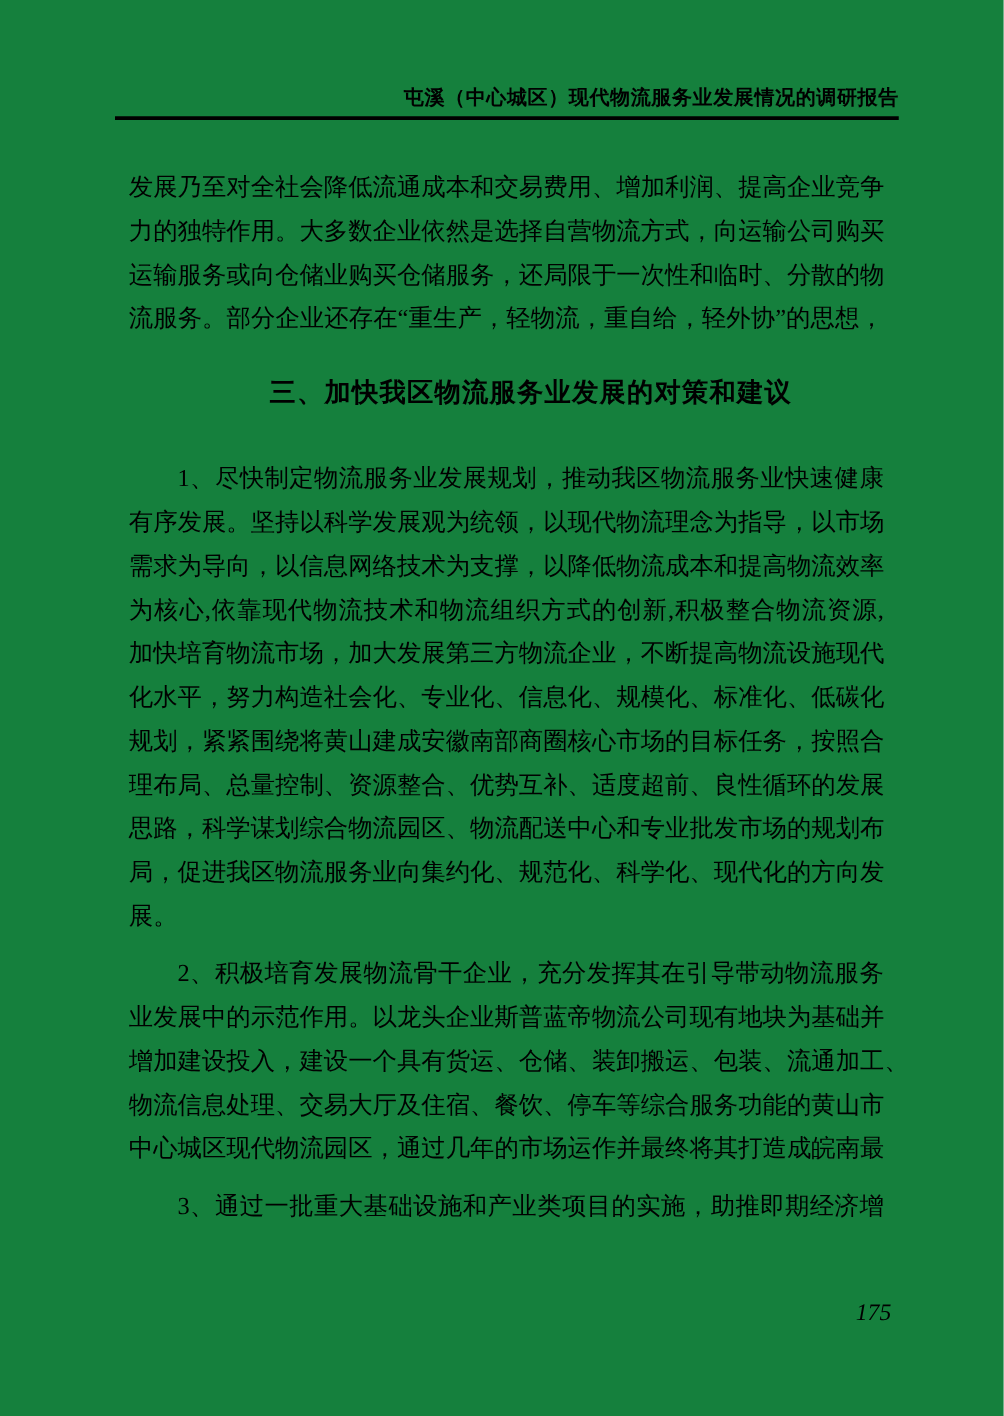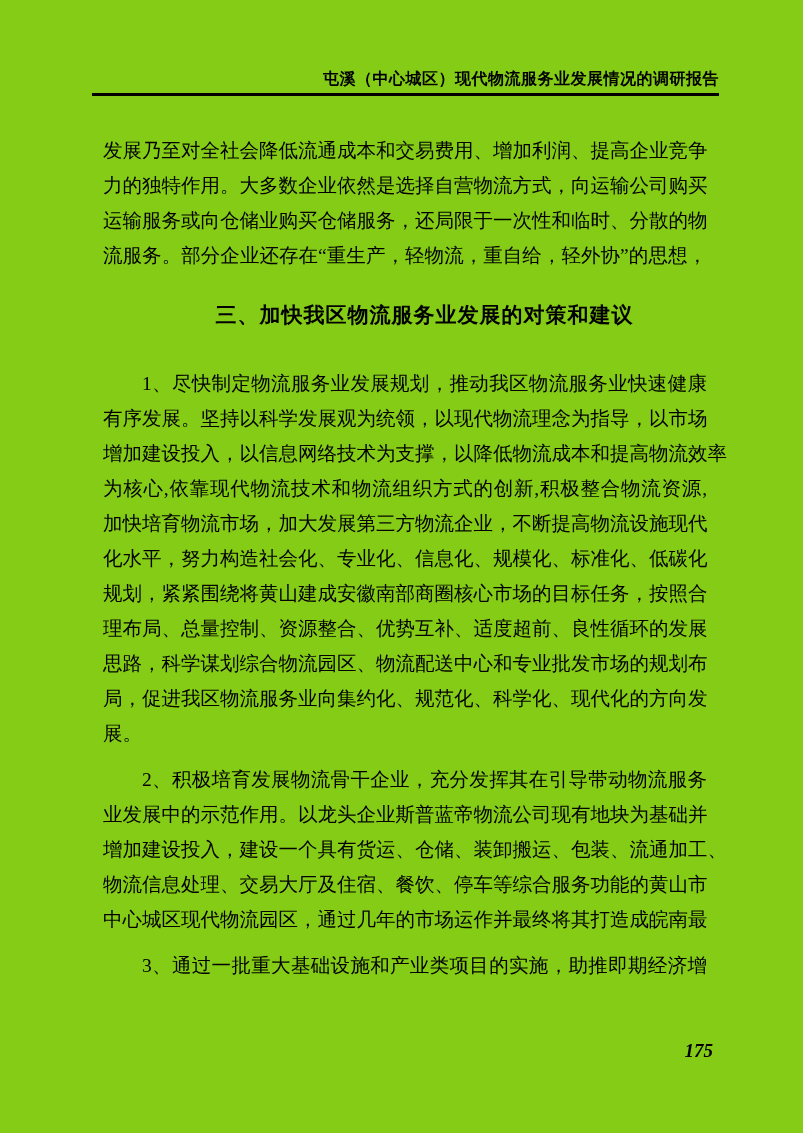--- a/index.html
+++ b/index.html
@@ -10,21 +10,21 @@
   body {
     width: 803px;
     height: 1133px;
     color: #000000;
     font-family: "Liberation Serif", serif;
   }
   .sheet {
     position: relative;
     width: 803px;
     height: 1133px;
-    background: #84cc16;
+    background: #15803d;
     overflow: hidden;
   }
   .header {
     position: absolute;
     left: 92px;
     top: 68px;
     width: 627px;
   }
   .header-title {
     text-align: right;
@@ -77,21 +77,21 @@
   .footer {
     position: absolute;
     left: 92px;
     top: 1040px;
     width: 626px;
     text-align: right;
   }
   .page-number {
     display: inline-block;
     font-family: "Liberation Serif", serif;
-    font-weight: bold;
+    font-weight: normal;
     font-style: italic;
     font-size: 19px;
     padding-right: 5px;
     margin-left: 31px;
   }
 </style>
 </head>
 <body>
 
 <div class="sheet">
@@ -106,21 +106,21 @@
       <div class="para">
         <div class="line">发展乃至对全社会降低流通成本和交易费用、增加利润、提高企业竞争</div>
         <div class="line">力的独特作用。大多数企业依然是选择自营物流方式，向运输公司购买</div>
         <div class="line">运输服务或向仓储业购买仓储服务，还局限于一次性和临时、分散的物</div>
         <div class="line">流服务。部分企业还存在“重生产，轻物流，重自给，轻外协”的思想，</div>
       </div>
       <div class="heading">三、加快我区物流服务业发展的对策和建议</div>
       <div class="para">
         <div class="line indent">1、尽快制定物流服务业发展规划，推动我区物流服务业快速健康</div>
         <div class="line">有序发展。坚持以科学发展观为统领，以现代物流理念为指导，以市场</div>
-        <div class="line">增加建设投入，以信息网络技术为支撑，以降低物流成本和提高物流效率</div>
+        <div class="line">需求为导向，以信息网络技术为支撑，以降低物流成本和提高物流效率</div>
         <div class="line">为核心,依靠现代物流技术和物流组织方式的创新,积极整合物流资源,</div>
         <div class="line">加快培育物流市场，加大发展第三方物流企业，不断提高物流设施现代</div>
         <div class="line">化水平，努力构造社会化、专业化、信息化、规模化、标准化、低碳化</div>
         <div class="line">规划，紧紧围绕将黄山建成安徽南部商圈核心市场的目标任务，按照合</div>
         <div class="line">理布局、总量控制、资源整合、优势互补、适度超前、良性循环的发展</div>
         <div class="line">思路，科学谋划综合物流园区、物流配送中心和专业批发市场的规划布</div>
         <div class="line">局，促进我区物流服务业向集约化、规范化、科学化、现代化的方向发</div>
         <div class="line last">展。</div>
       </div>
       <div class="para">

